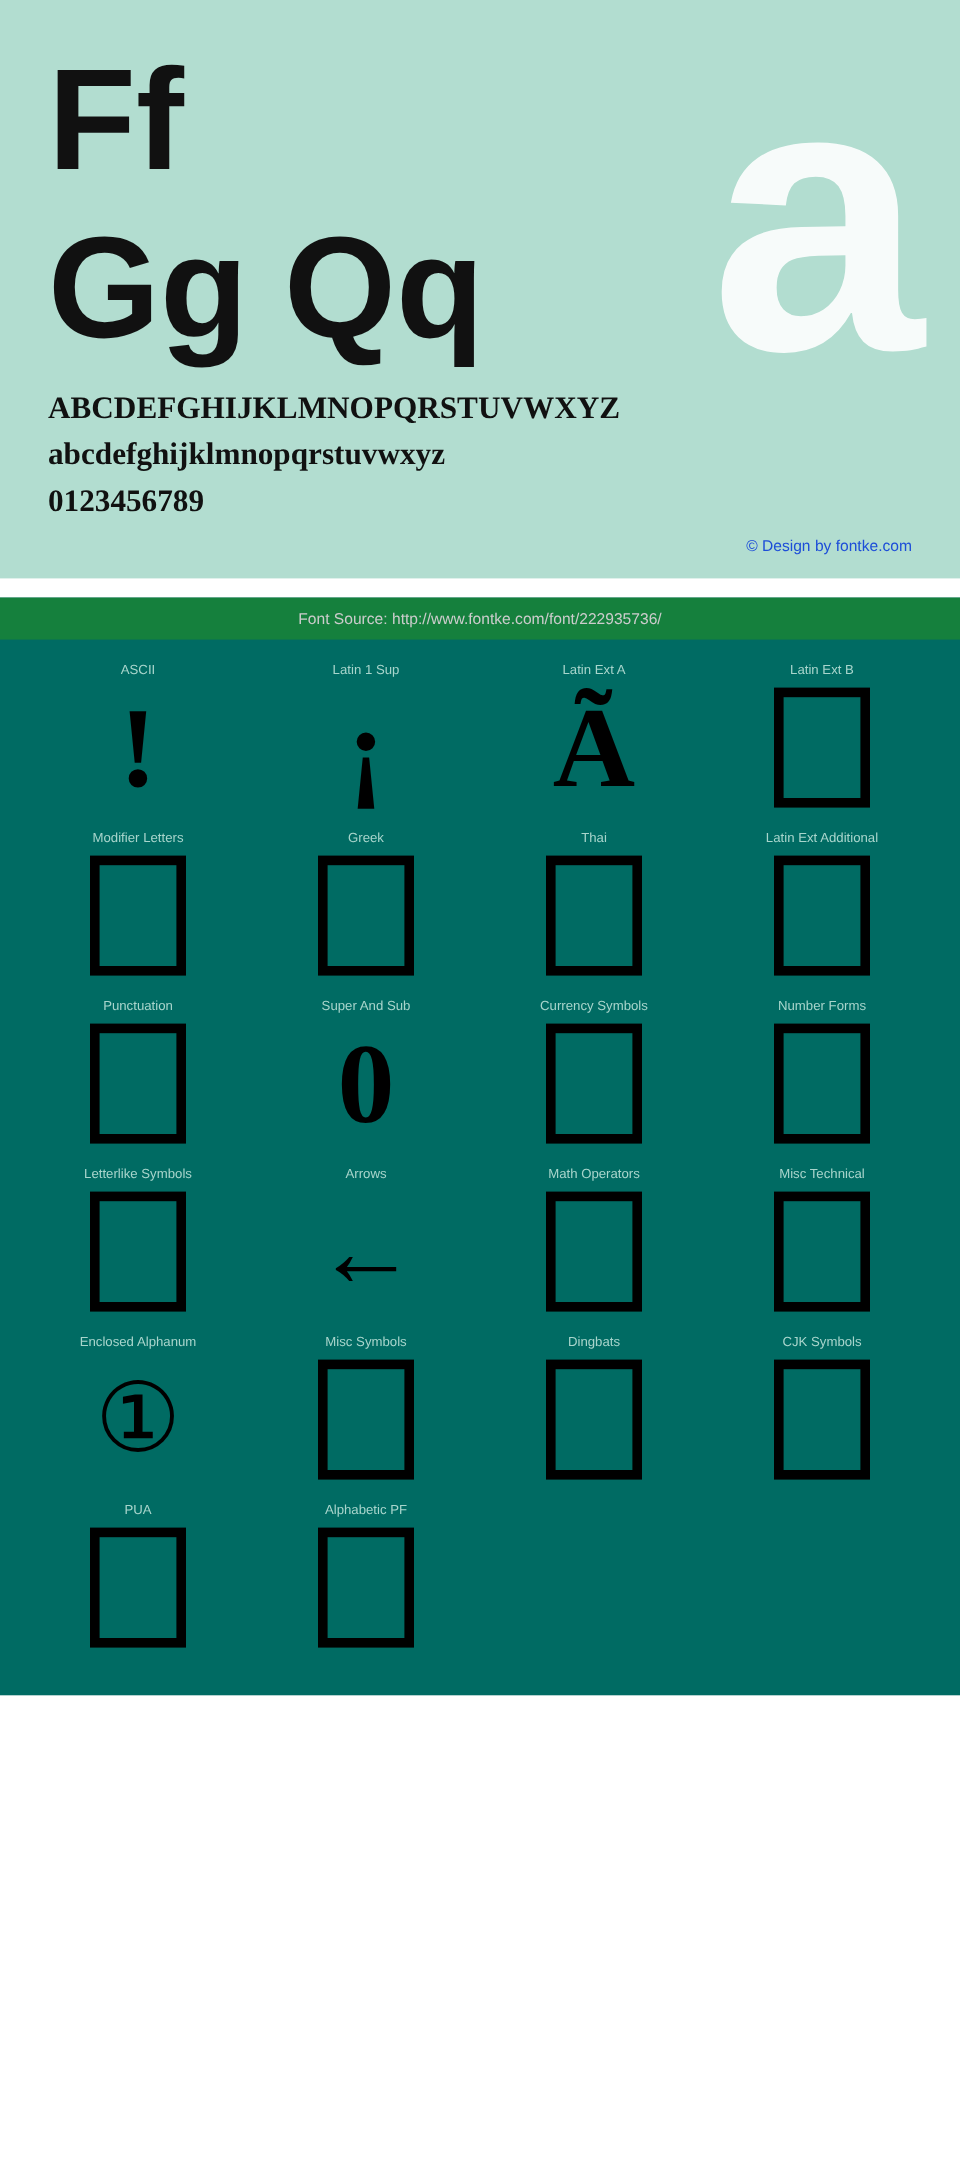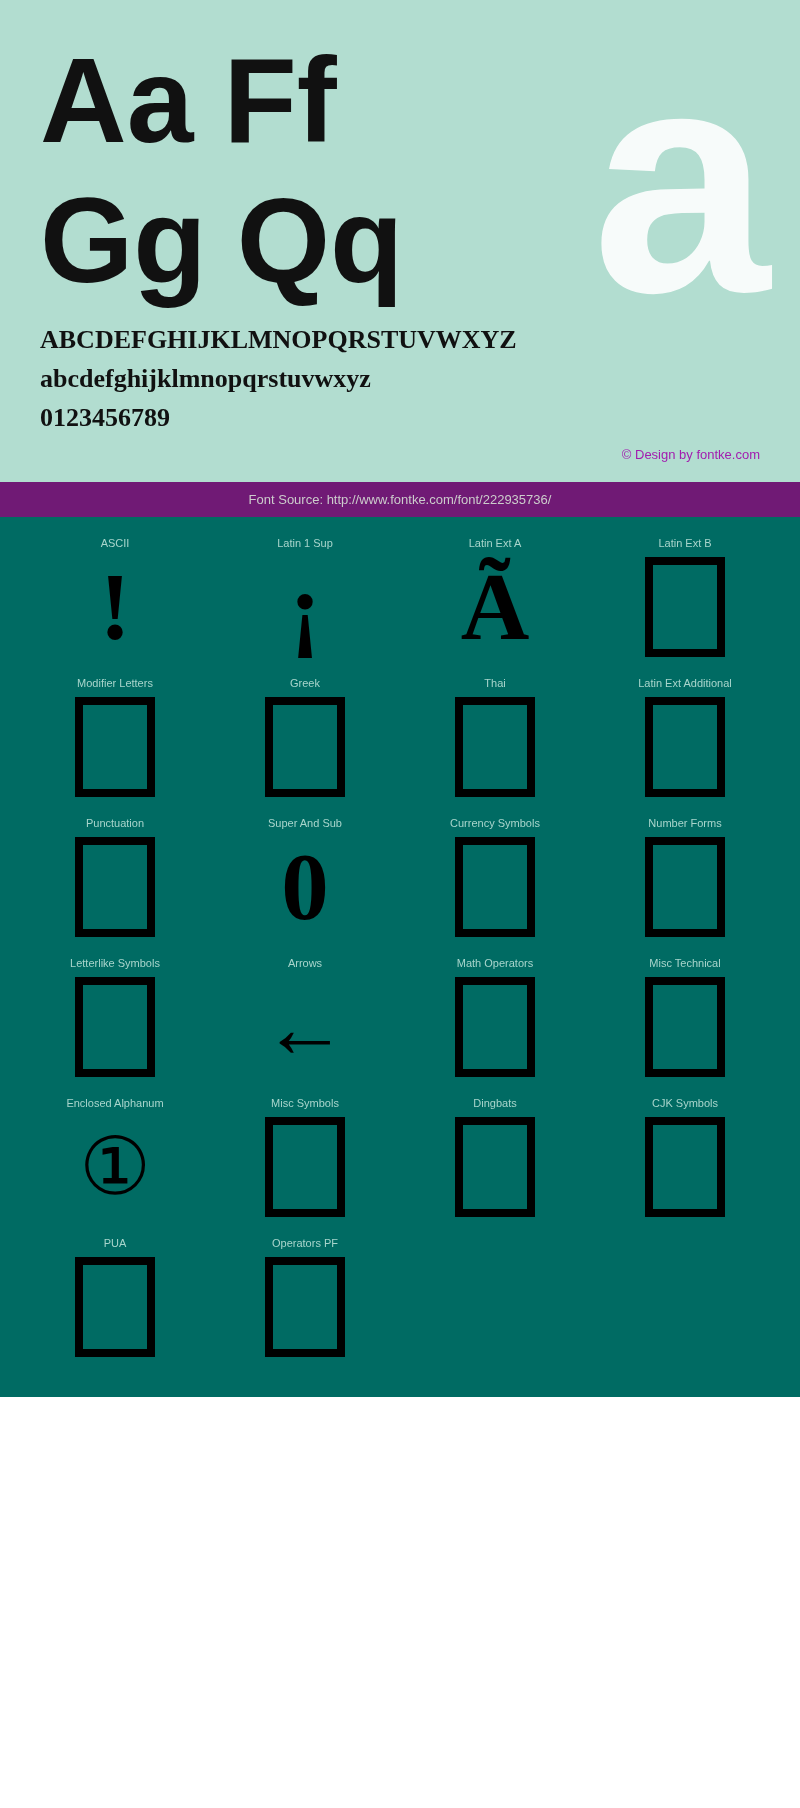--- a/index.html
+++ b/index.html
@@ -89,38 +89,39 @@
     .alphabet-text {
       font-size: 26px;
       font-weight: 900;
       color: #111;
       line-height: 1.5;
       font-family: Georgia, serif;
     }
 
     .copyright {
       text-align: right;
-      color: #a21caf;
+      color: #1d4ed8;
       font-size: 13px;
       margin-top: 10px;
     }
 
     
     .bottom-section {
       background-color: #006b63;
       width: 100%;
       padding: 0 0 20px 0;
     }
 
     .font-source {
       text-align: center;
       color: #ccc;
       font-size: 13px;
       padding: 10px 0;
-      background-color: #701a75;
+      background-color: #15803d;
+      margin-top: 16px;
     }
 
     .glyph-grid {
       display: grid;
       grid-template-columns: repeat(4, 1fr);
       gap: 0;
       padding: 10px 20px;
     }
 
     .glyph-cell {
@@ -168,21 +169,20 @@
 <body>
 
 <div class="top-section">
 
   <div class="letter-display">
 
     <div class="big-a-background">a</div>
 
     <div style="position:relative;z-index:2;width:100%;">
       <div class="letters-row1">
-        <span class="letter-pair-aa">Aa</span>
         <span class="letter-pair-ff">Ff</span>
       </div>
       <div class="letters-row2">
         <span class="letter-pair-gg">Gg</span>
         <span class="letter-pair-qq">Qq</span>
       </div>
     </div>
   </div>
 
   <div class="alphabet-section">
@@ -341,21 +341,21 @@
     </div>
 
     <div class="glyph-cell">
       <span class="glyph-label">PUA</span>
       <div class="glyph-symbol" style="min-height:100px;">
         <div class="glyph-box"></div>
       </div>
     </div>
 
     <div class="glyph-cell">
-      <span class="glyph-label">Operators PF</span>
+      <span class="glyph-label">Alphabetic PF</span>
       <div class="glyph-symbol" style="min-height:100px;">
         <div class="glyph-box"></div>
       </div>
     </div>
 
     <div class="glyph-cell">
     </div>
 
   </div>
 </div>

